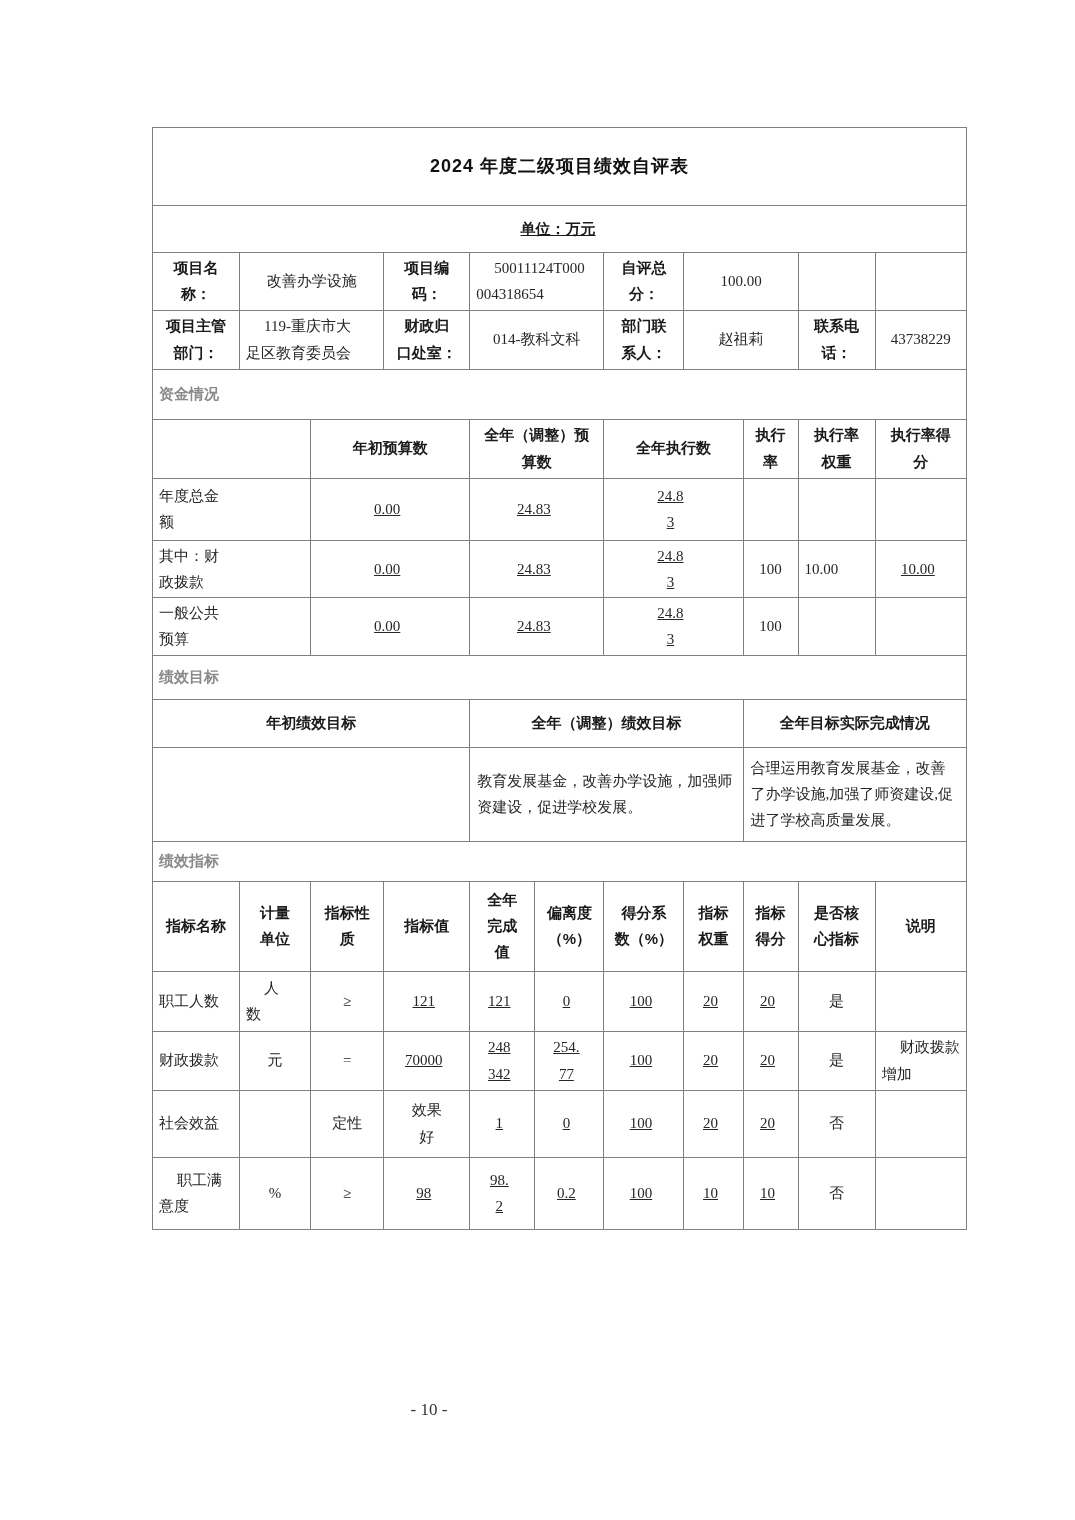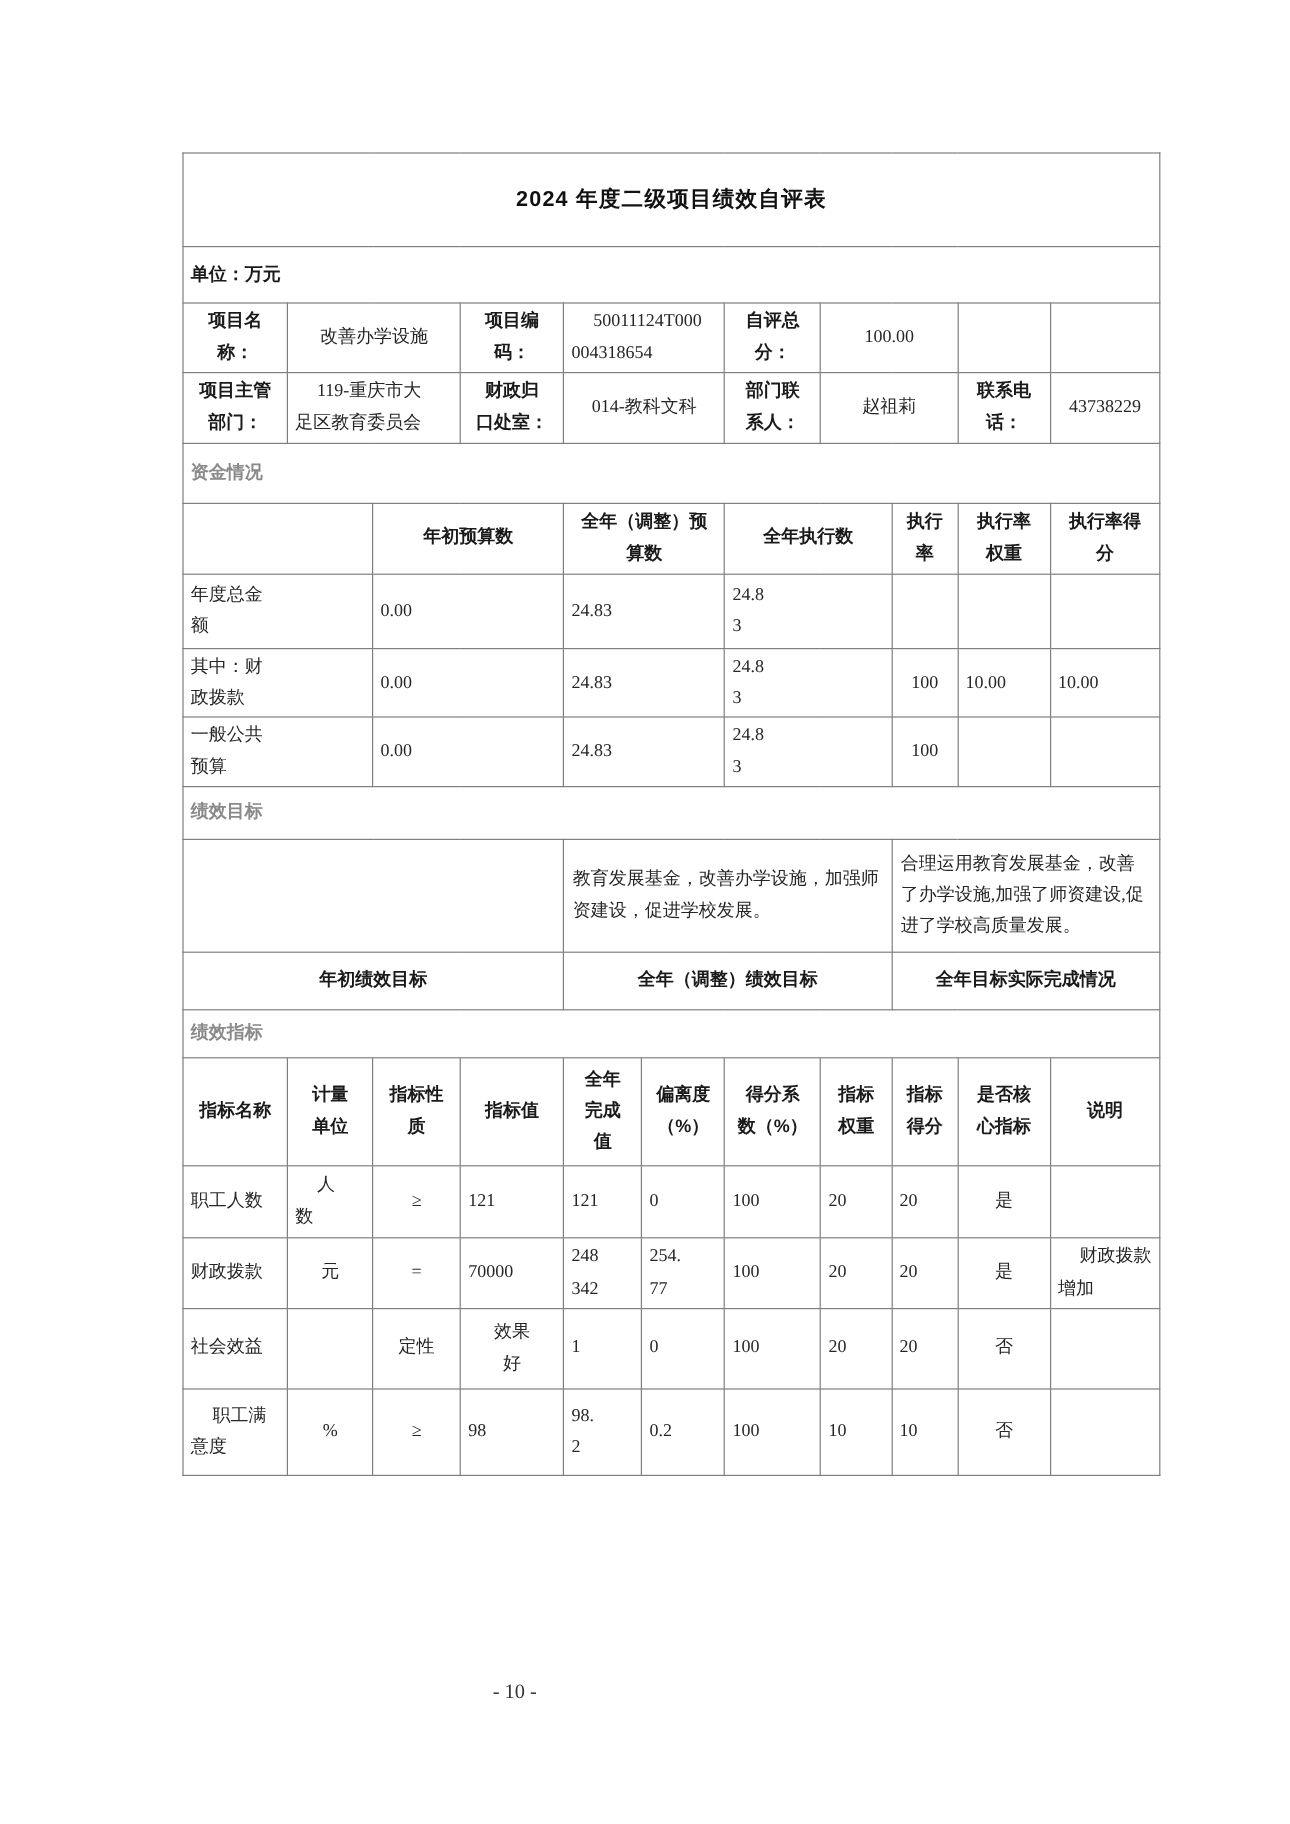--- a/index.html
+++ b/index.html
@@ -25,21 +25,21 @@
     white-space: pre-line;
     overflow: hidden;
   }
   .b { font-weight: bold; font-family: "Liberation Sans", "DejaVu Sans", sans-serif; color: #1a1a1a; }
   .ttl { font-size: 18px; font-weight: bold; text-align: center; letter-spacing: 1px;
          font-family: "Liberation Sans", "DejaVu Sans", sans-serif; color: #111111; }
   .sec { font-weight: bold; color: #8a8a8a;
          font-family: "Liberation Sans", "DejaVu Sans", sans-serif; }
   .ac { text-align: center; }
   .al { text-align: left; }
-  .ar { text-align: left; padding-right: 12px; }
+  .ar { text-align: center; padding-right: 12px; text-decoration: underline; }
   .ti { text-indent: 1.2em; }
   .unit { padding-right: 9px; }
   .goal-text { vertical-align: middle; padding: 4px 7px; }
   .footer {
     position: absolute; top: 1400px; left: 0; width: 858px;
     text-align: center; font-size: 17px; color: #333333;
   }
 </style>
 </head>
 <body>
@@ -151,30 +151,30 @@
 3</td>
       <td class="ac">100</td>
       <td class="al"></td>
       <td class="ar"></td>
     </tr>
 
     <tr style="height:44px">
       <td colspan="11" class="sec">绩效目标</td>
     </tr>
 
+    <tr style="height:48px">
+      <td colspan="4" class="ac b">年初绩效目标</td>
+      <td colspan="4" class="ac b">全年（调整）绩效目标</td>
+      <td colspan="3" class="ac b">全年目标实际完成情况</td>
+    </tr>
+
     <tr style="height:94px">
       <td colspan="4" class="al goal-text"></td>
       <td colspan="4" class="al goal-text">教育发展基金，改善办学设施，加强师资建设，促进学校发展。</td>
       <td colspan="3" class="al goal-text">合理运用教育发展基金，改善了办学设施,加强了师资建设,促进了学校高质量发展。</td>
-    </tr>
-
-    <tr style="height:48px">
-      <td colspan="4" class="ac b">年初绩效目标</td>
-      <td colspan="4" class="ac b">全年（调整）绩效目标</td>
-      <td colspan="3" class="ac b">全年目标实际完成情况</td>
     </tr>
 
     <tr style="height:40px">
       <td colspan="11" class="sec">绩效指标</td>
     </tr>
 
     <tr style="height:90px">
       <td class="ac b">指标名称</td>
       <td class="ac b">计量
 单位</td>

